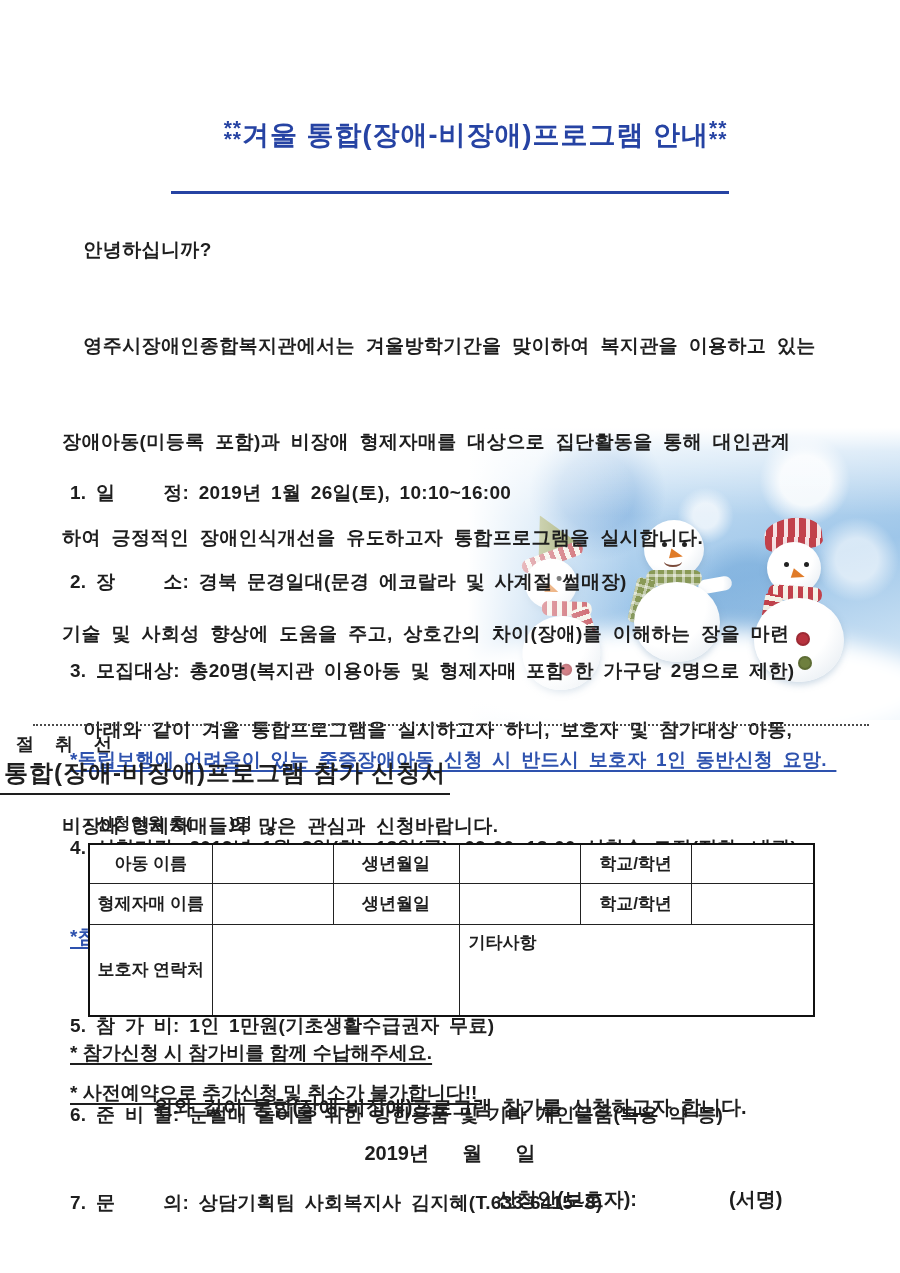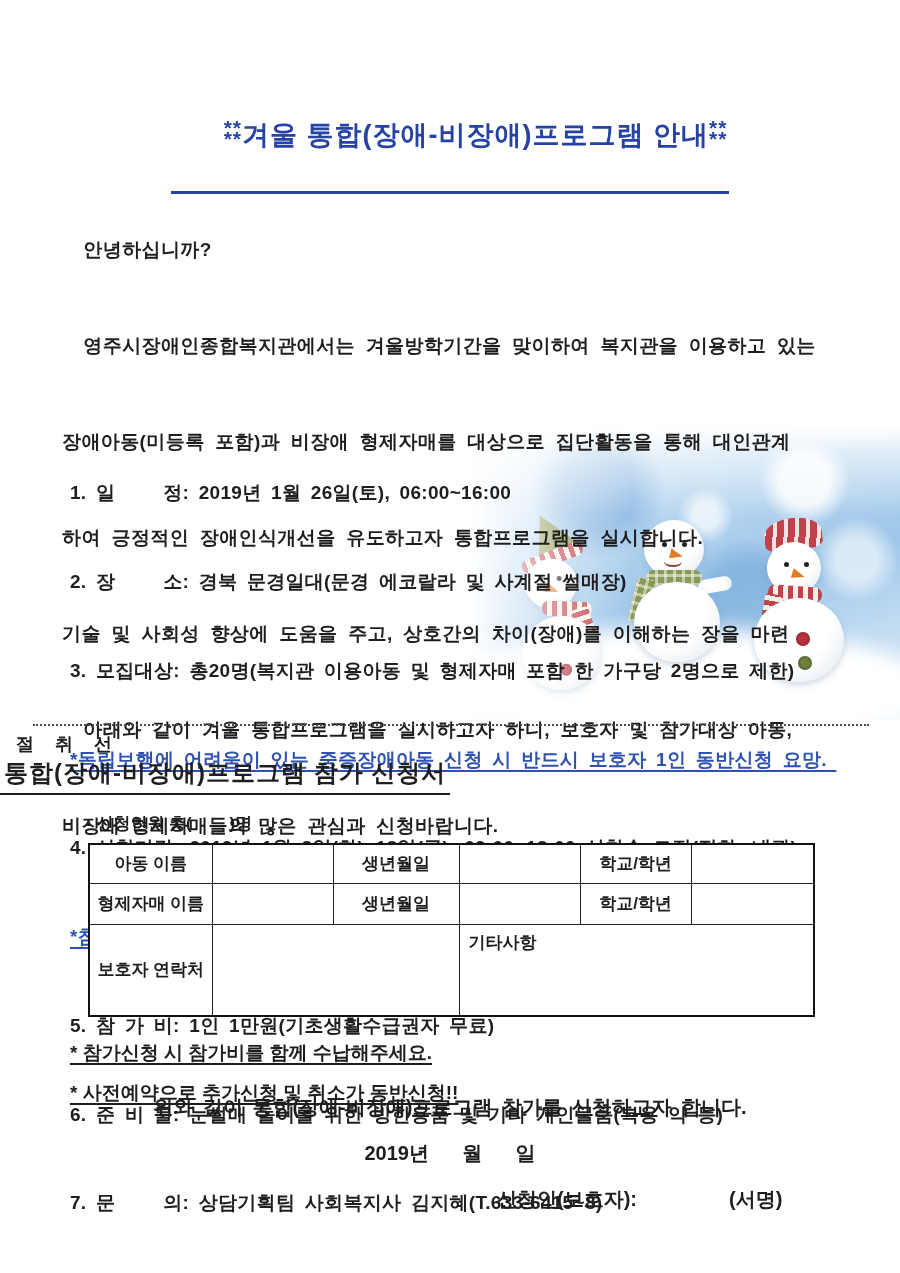--- a/index.html
+++ b/index.html
@@ -204,21 +204,21 @@
     <div>  안녕하십니까?</div>
     <div>  영주시장애인종합복지관에서는 겨울방학기간을 맞이하여 복지관을 이용하고 있는</div>
     <div>장애아동(미등록 포함)과 비장애 형제자매를 대상으로 집단활동을 통해 대인관계</div>
     <div>하여 긍정적인 장애인식개선을 유도하고자 통합프로그램을 실시합니다.</div>
     <div>기술 및 사회성 향상에 도움을 주고, 상호간의 차이(장애)를 이해하는 장을 마련</div>
     <div>  아래와 같이 겨울 통합프로그램을 실시하고자 하니, 보호자 및 참가대상 아동,</div>
     <div>비장애 형제자매들의 많은 관심과 신청바랍니다.</div>
   </div>
 
   <div class="layer doc-list">
-    <div>1. 일     정: 2019년 1월 26일(토), 06:00~16:00</div>
+    <div>1. 일     정: 2019년 1월 26일(토), 10:10~16:00</div>
     <div>2. 장     소: 경북 문경일대(문경 에코랄라 및 사계절 썰매장)</div>
     <div>3. 모집대상: 총20명(복지관 이용아동 및 형제자매 포함 한 가구당 2명으로 제한)</div>
     <div class="note-blue">*독립보행에 어려움이 있는 중증장애아동 신청 시 반드시 보호자 1인 동반신청 요망. </div>
     <div>4. 신청기간: 2019년 1월 8일(화)~18일(금), 09:00~18:00 선착순 모집(전화, 내관)</div>
     <div class="note-blue">*참가비를 납부하여야 최종신청이 됩니다.</div>
     <div>5. 참 가 비: 1인 1만원(기초생활수급권자 무료)</div>
     <div>6. 준 비 물: 눈썰매 놀이를 위한 방한용품 및 기타 개인물품(복용 약 등)</div>
     <div>7. 문     의: 상담기획팀 사회복지사 김지혜(T.633-6415~8)</div>
   </div>
 
@@ -260,21 +260,21 @@
     <tr style="height:92px;">
       <td>보호자 연락처</td>
       <td colspan="2"></td>
       <td colspan="3" class="etc-cell">기타사항</td>
     </tr>
   </tbody>
     </table>
 
   <div class="layer form-notes">
     <div>* 참가신청 시 참가비를 함께 수납해주세요.</div>
-    <div>* 사전예약으로 추가신청 및 취소가 동반신청!!</div>
+    <div>* 사전예약으로 추가신청 및 취소가 불가합니다!!</div>
   </div>
 
   <div class="layer closing">위와 같이 통합(장애-비장애)프로그램 참가를 신청하고자 합니다.</div>
   <div class="layer date-line">2019년      월      일</div>
 
   <div class="layer signature">
     <span>신청인(보호자):</span><span class="sig-gap"></span><span>(서명)</span>
   </div>
 
 </div>

